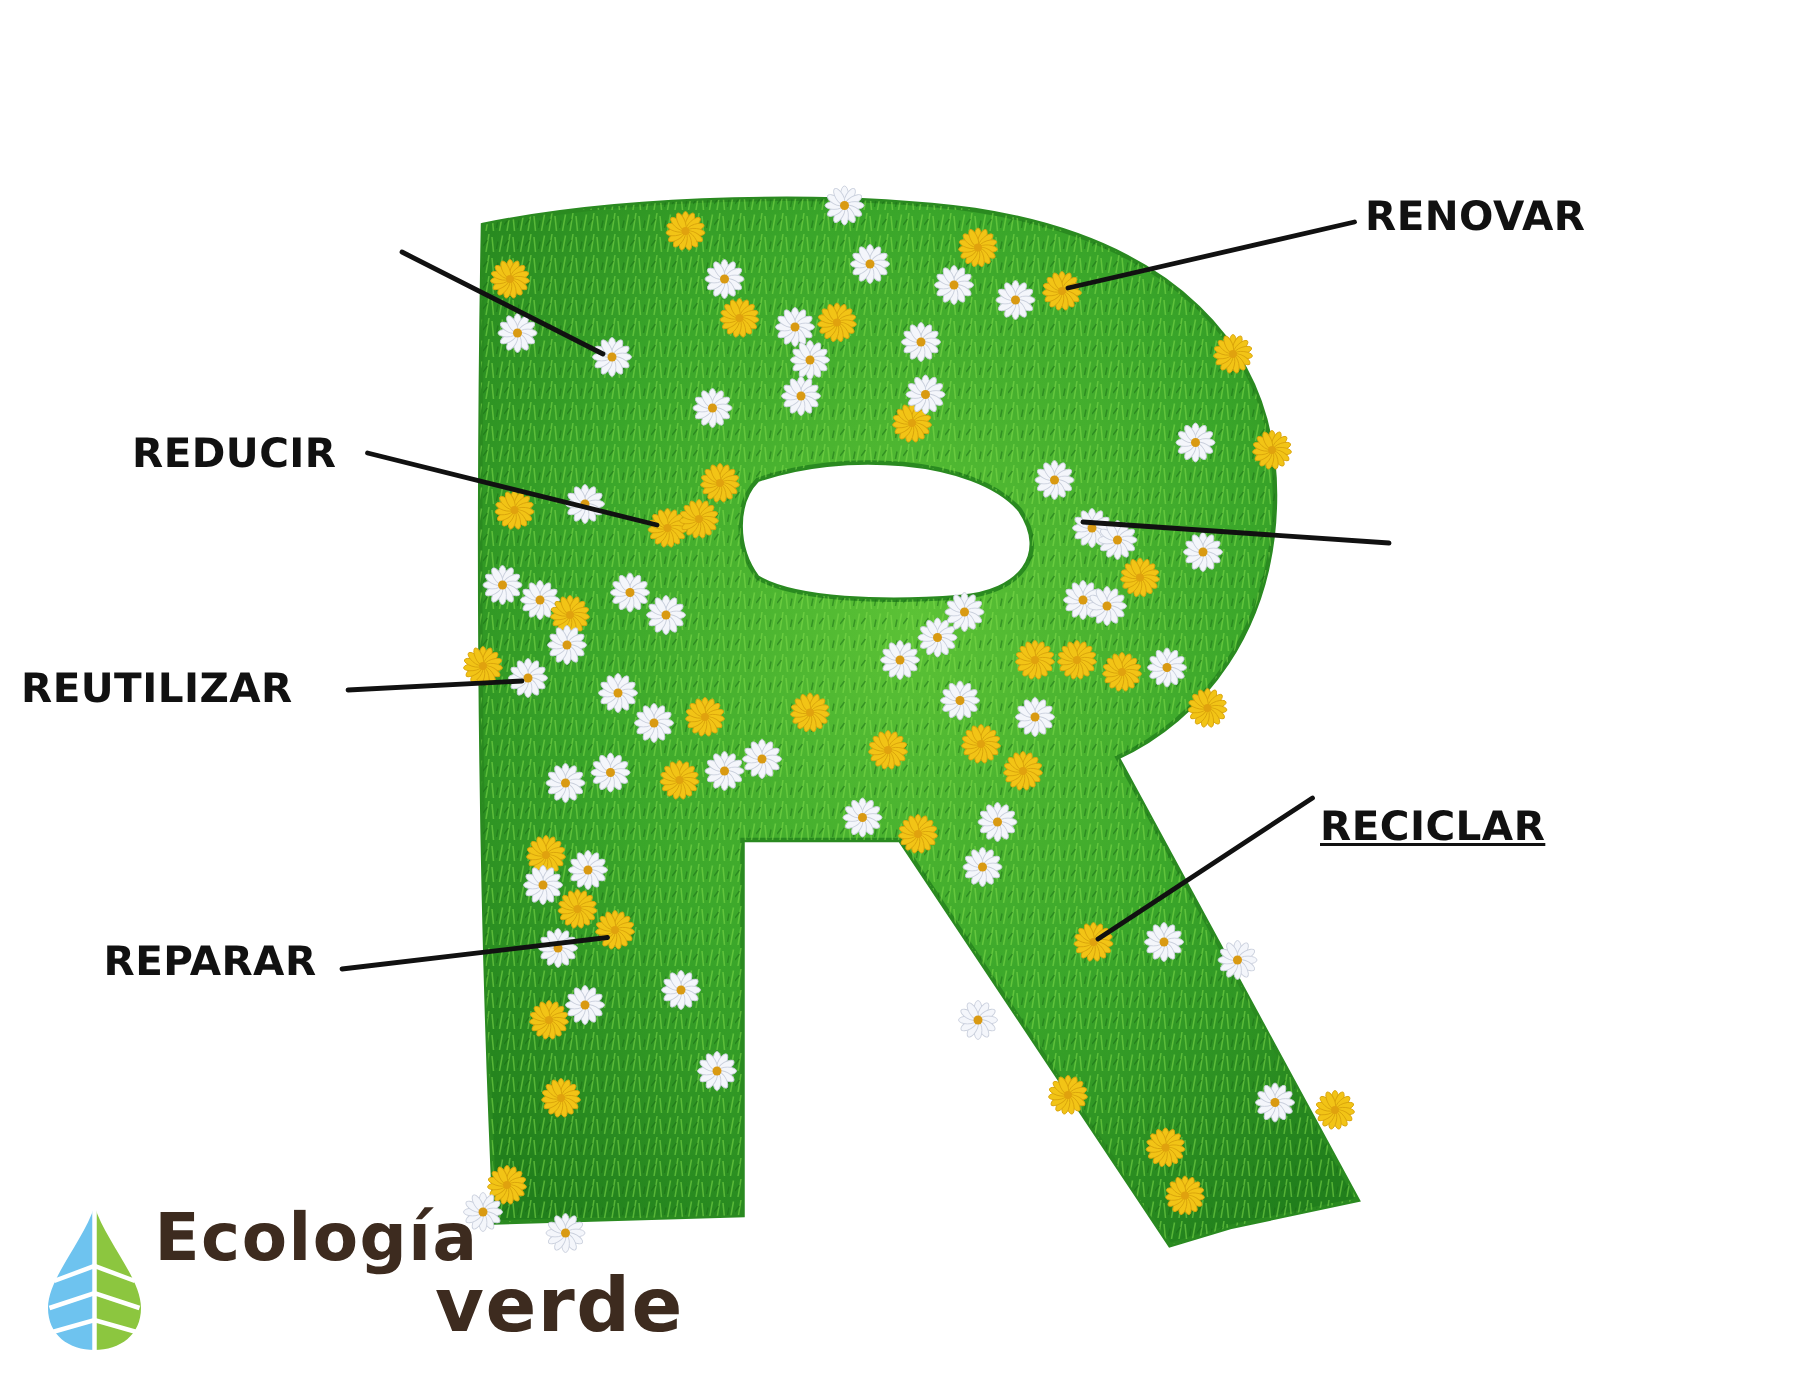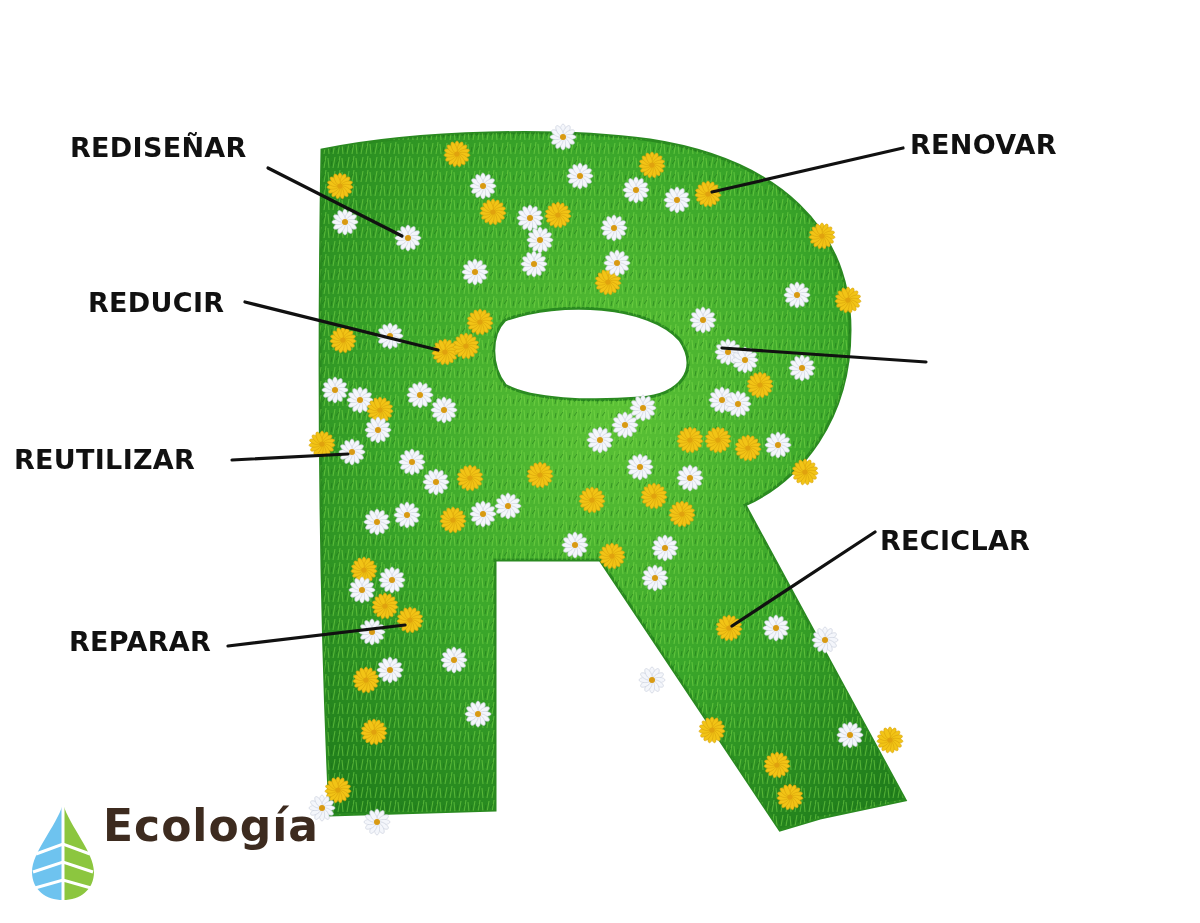--- a/index.html
+++ b/index.html
@@ -205,33 +205,33 @@
       <line x1="268" y1="168" x2="402" y2="236"></line>
       <line x1="245" y1="302" x2="438" y2="350"></line>
       <line x1="232" y1="460" x2="348" y2="454"></line>
       <line x1="228" y1="646" x2="405" y2="625"></line>
       <line x1="903" y1="148" x2="712" y2="192"></line>
       <line x1="926" y1="362" x2="722" y2="348"></line>
       <line x1="875" y1="532" x2="732" y2="626"></line>
     </g>
   </svg>
 
-  <div class="label" style="left:70px;top:134px;">REDISEÑAR</div>
   <div class="label" style="left:88px;top:289px;text-align:center;">REDUCIR</div>
   <div class="label" style="left:14px;top:446px;">REUTILIZAR</div>
   <div class="label" style="left:69px;top:628px;text-align:center;">REPARAR</div>
   <div class="label" style="left:910px;top:131px;">RENOVAR</div>
-  <div class="label" style="left:880px;top:527px;">RECICLAR</div>
+  <div class="label" style="left:880px;top:538px;text-decoration:underline;">RECICLAR</div>
 
   <div id="logo">
     <svg width="70" height="100" viewBox="0 0 70 100" style="position:absolute;left:0;top:2px;">
       <path d="M35 2 C 28 25, 4 50, 4 70 C 4 88, 18 98, 35 98 Z" fill="#6ec3ef"></path>
       <path d="M35 2 C 42 25, 66 50, 66 70 C 66 88, 52 98, 35 98 Z" fill="#8cc63f"></path>
       <g stroke="#ffffff" stroke-width="3" fill="none">
         <line x1="35" y1="2" x2="35" y2="98"></line>
         <path d="M8 52 L35 42 L62 52"></path>
         <path d="M5 70 L35 60 L65 70"></path>
         <path d="M7 86 L35 78 L63 86"></path>
       </g>
     </svg>
     <div class="logo-text" id="logo-word1">Ecología</div>
+    <div class="logo-text" id="logo-word2">verde</div>
   </div>
 </div>
 
 </body></html>

